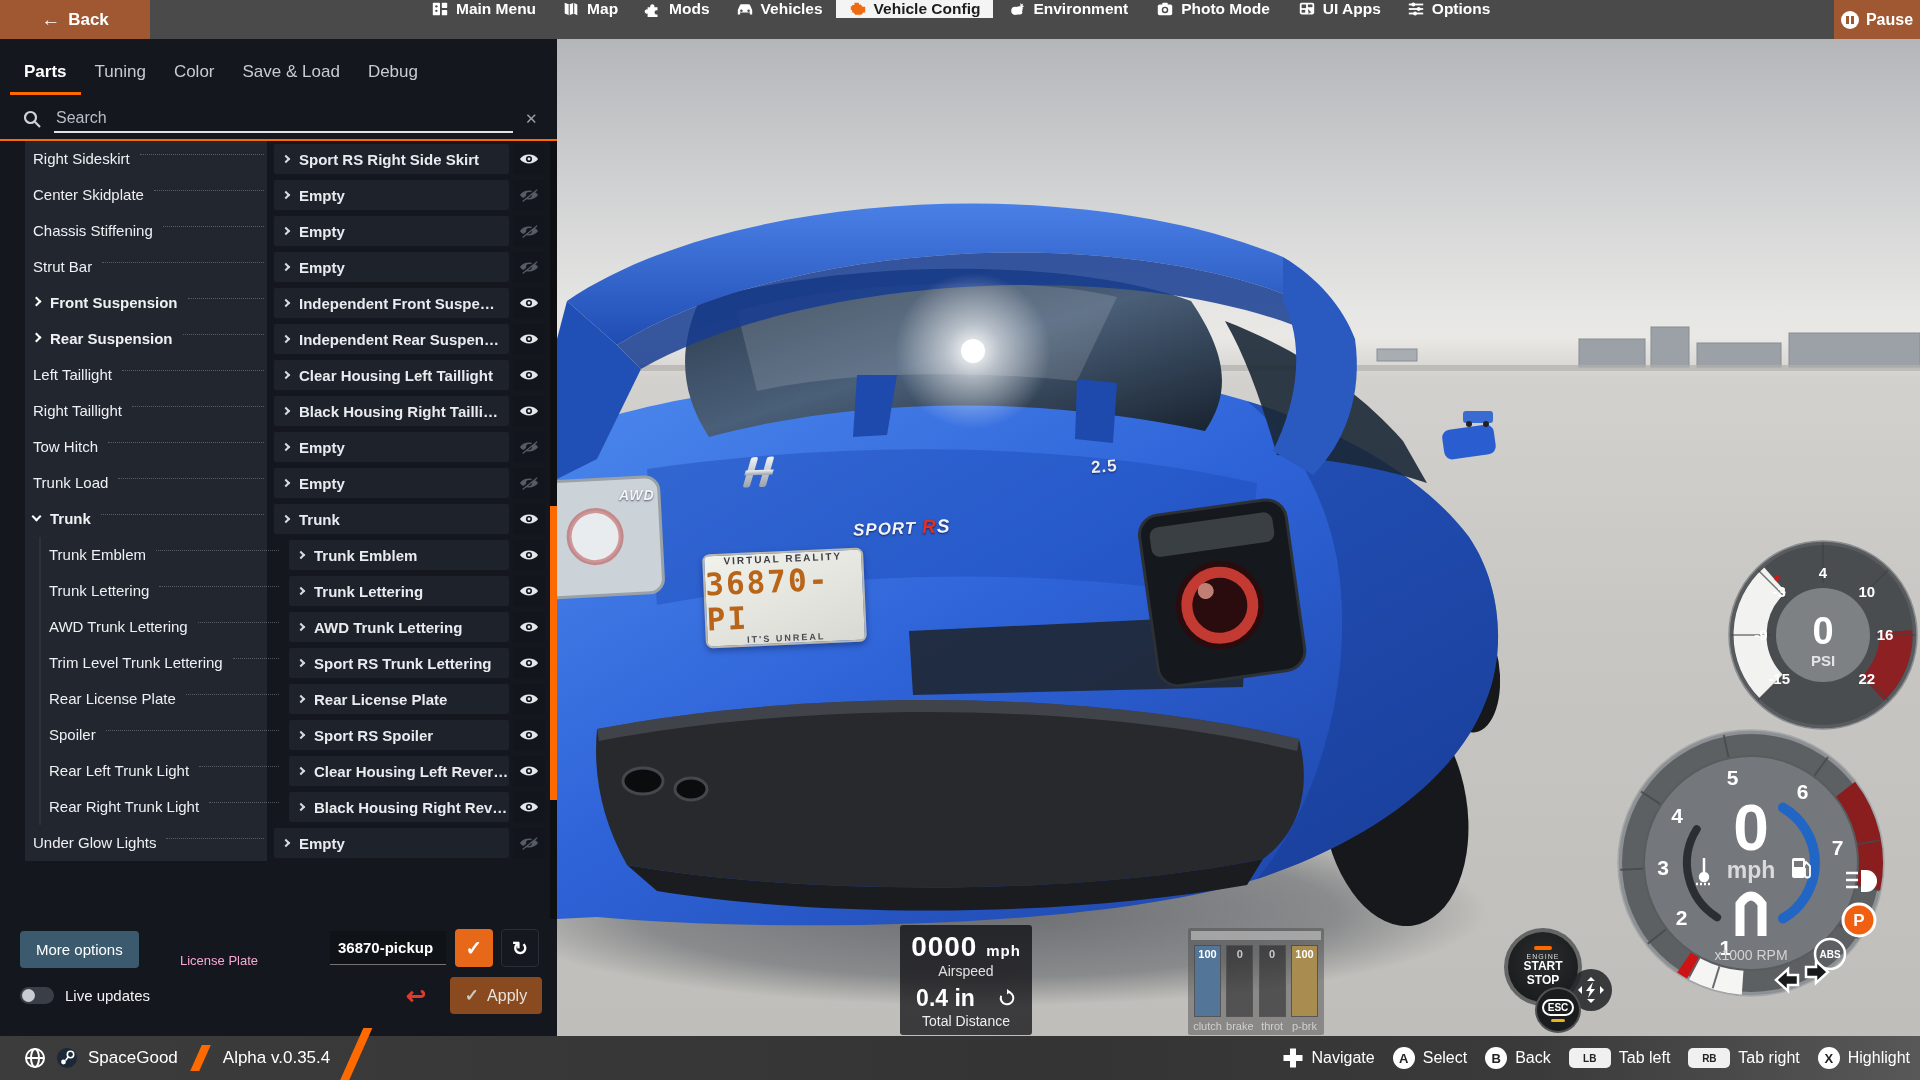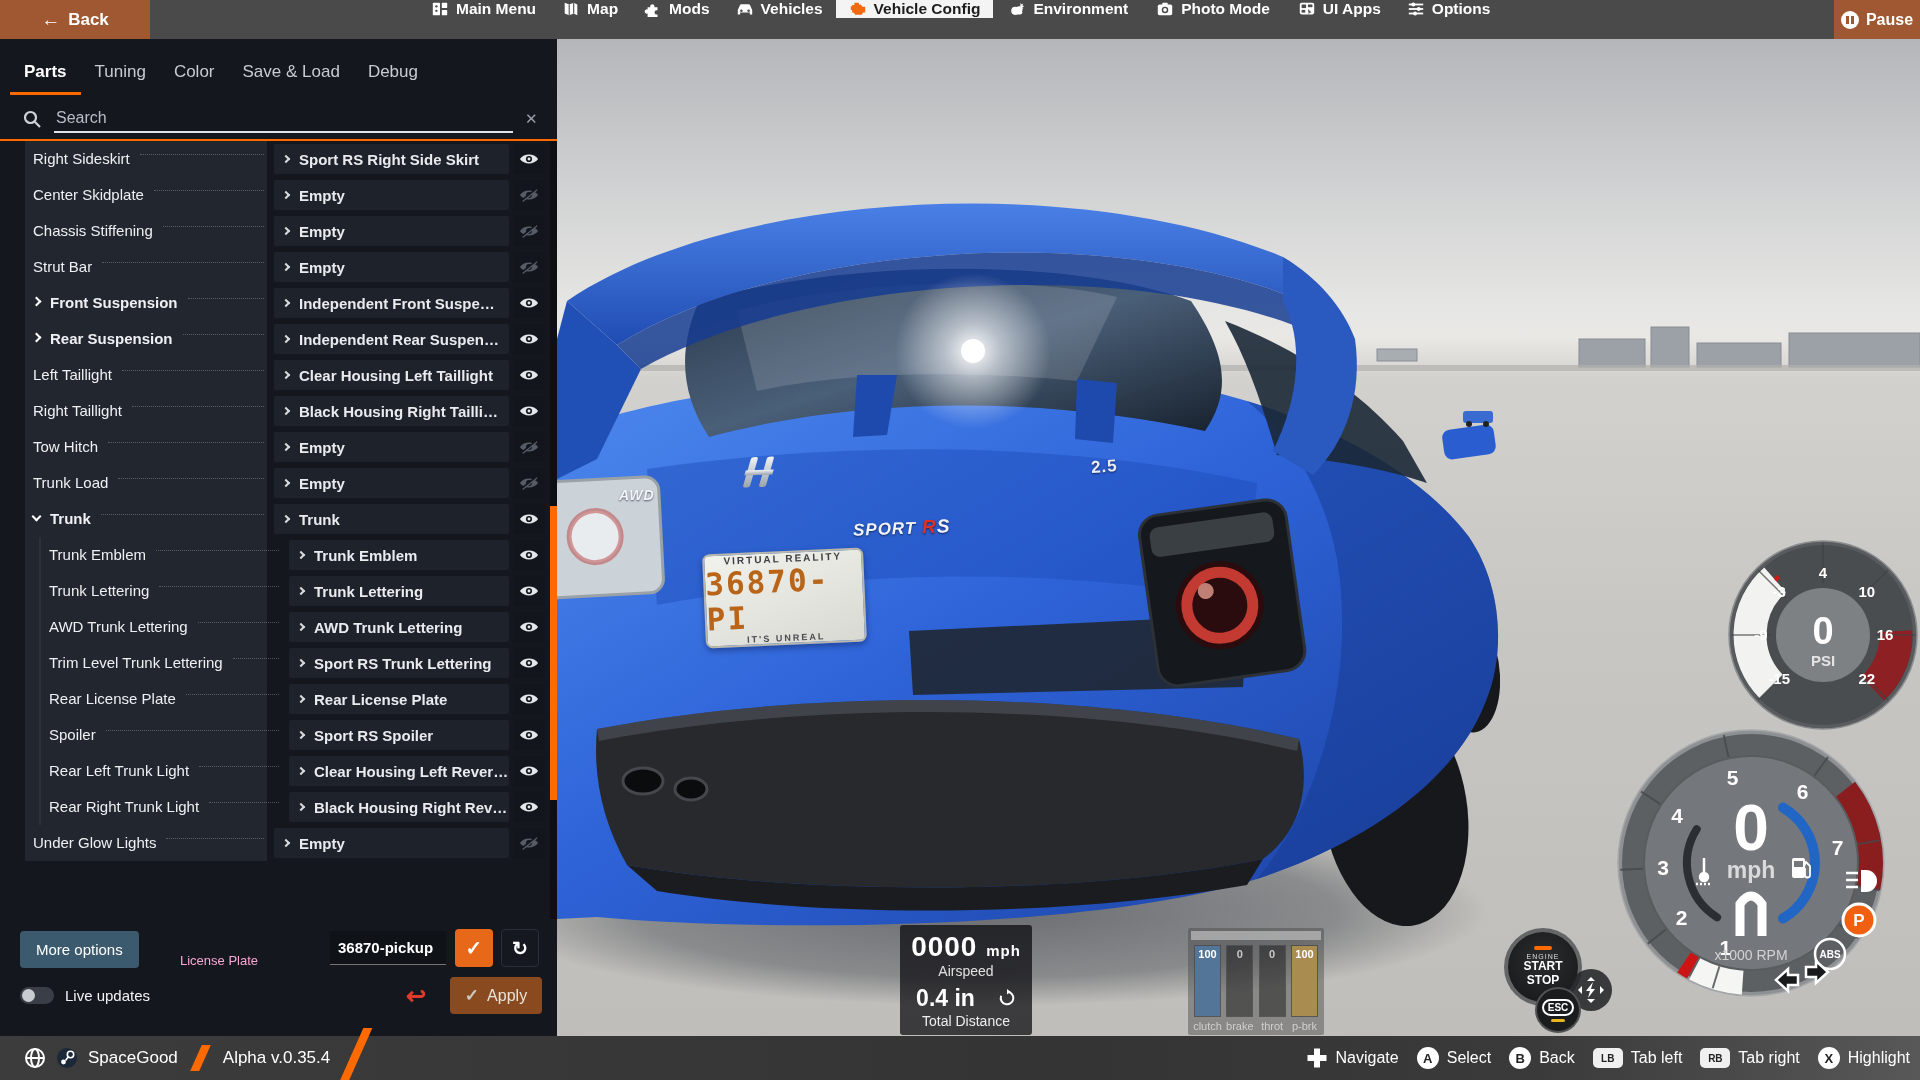--- a/index.html
+++ b/index.html
@@ -118,21 +118,21 @@
 
   
   .statusbar{position:absolute;left:0;top:1036px;width:1920px;height:44px;background:linear-gradient(90deg,#3c3c3c 0%,#343434 55%,#3a3a3a 80%,#585858 100%);z-index:40;display:flex;align-items:center;color:#fff;}
   .sb-left{display:flex;align-items:center;gap:10px;padding-left:24px;font-size:17px;}
   .sb-left svg{width:22px;height:22px;}
   .slash{width:9px;height:26px;background:#ff6a00;transform:skewX(-24deg);margin:0 8px;}
   .slash.big{height:60px;margin:0 10px;}
   .sb-right{position:absolute;right:10px;top:0;height:44px;display:flex;align-items:center;gap:18px;font-size:16px;}
   .hint{display:flex;align-items:center;gap:8px;white-space:nowrap;}
   .hbtn{width:22px;height:22px;border-radius:50%;background:#fff;color:#222;font-size:13px;font-weight:bold;display:flex;align-items:center;justify-content:center;}
-  .hpill{width:30px;height:20px;border-radius:5px;background:#f0f0f0;color:#222;font-size:10px;font-weight:bold;display:flex;align-items:center;justify-content:center;}
+  .hpill{width:42px;height:20px;border-radius:5px;background:#f0f0f0;color:#222;font-size:10px;font-weight:bold;display:flex;align-items:center;justify-content:center;}
   .hdpad svg{width:22px;height:22px;display:block;}
 </style>
 </head>
 <body>
 
 <div class="stage">
 
   <div class="scene">
     <svg class="car-svg" viewBox="0 0 1363 997">
       <defs>

